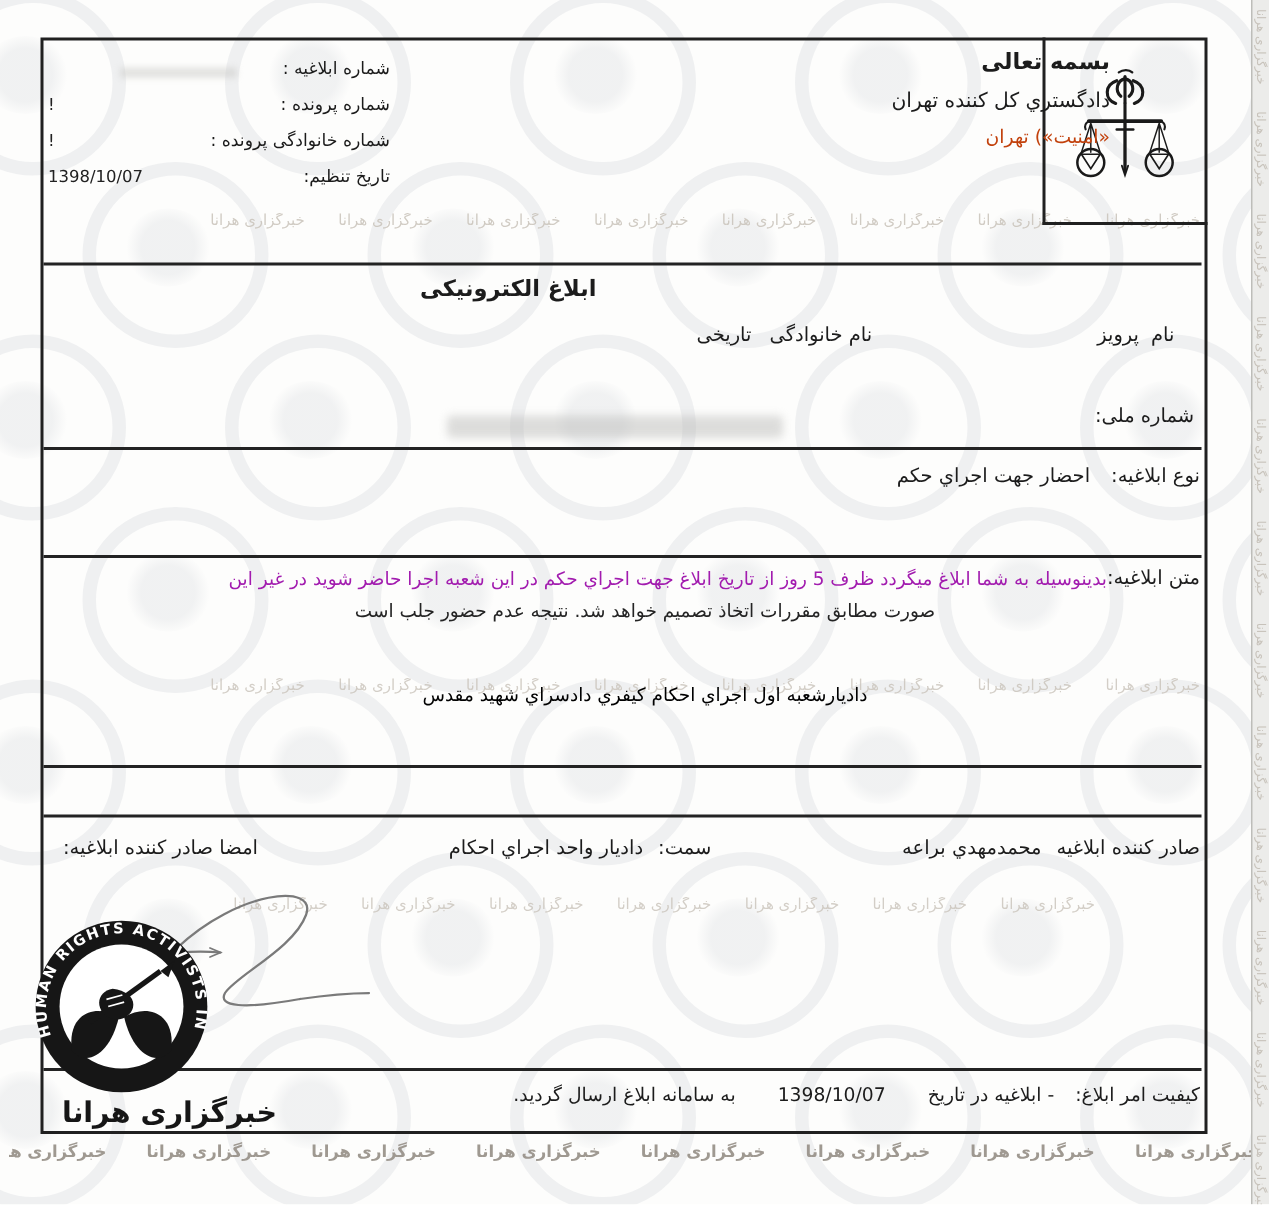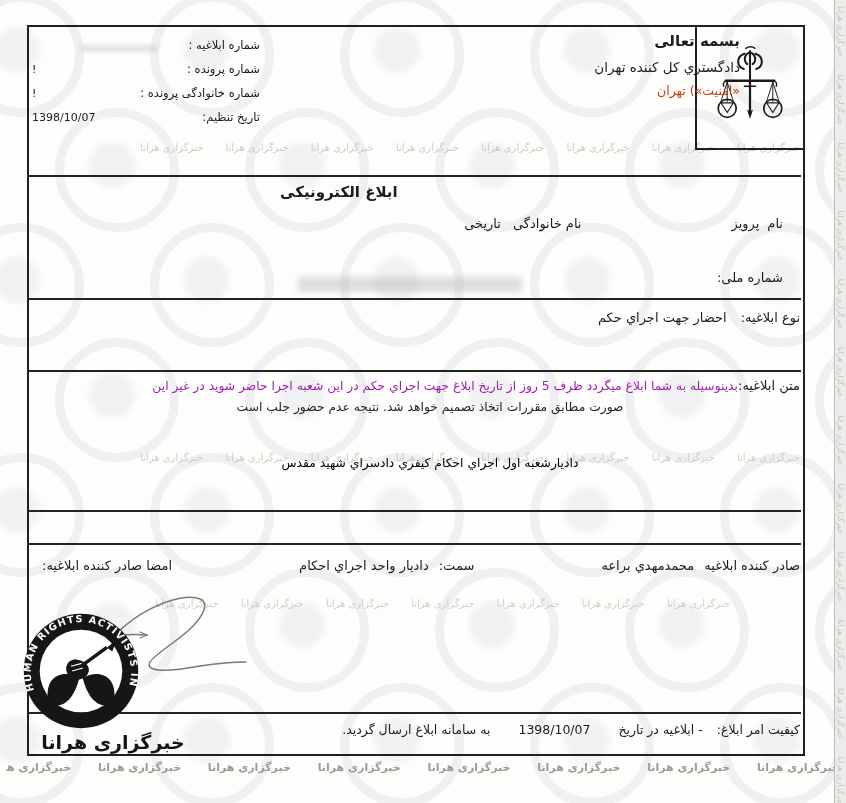--- a/index.html
+++ b/index.html
@@ -26,21 +26,21 @@
   .frow .val{font-size:11px;color:#222;}
   
   .court{left:320px;top:30px;width:420px;text-align:right;}
   .court div{line-height:23px;font-size:13.5px;}
   .court .besmeh{font-weight:bold;font-size:15px;margin-bottom:3px;}
   .court .faded{color:#c2410c;font-size:12.5px;}
   .doc-title{left:280px;top:151px;width:340px;text-align:left;font-weight:bold;font-size:15px;margin-top:32px;}
   
   .name-row{right:63px;top:216px;display:flex;direction:rtl;align-items:baseline;font-size:13px;}
   .name-row .g1{margin-left:8px;} .name-row .v1{margin-left:150px;} .name-row .g2{margin-left:12px;}
-  .nid{right:63px;top:270px;font-size:13px;}
+  .nid{right:50px;top:270px;font-size:13px;}
   .redact{left:298px;top:277px;width:224px;height:15px;background:#b6b6b4;opacity:.45;filter:blur(3px);border-radius:3px;}
   .smudge{left:80px;top:45px;width:78px;height:7px;background:#c9c9c6;opacity:.5;filter:blur(2px);}
   
   .type-row{right:46px;top:310px;display:flex;direction:rtl;gap:14px;font-size:13px;align-items:baseline;}
   .matn-label{right:46px;top:378px;font-size:13px;}
   .matn-l1{left:38px;width:700px;top:379px;direction:rtl;text-align:right;font-size:12.3px;white-space:nowrap;overflow:hidden;color:#a21caf;}
   .matn-l2{left:145px;width:570px;top:400px;direction:rtl;text-align:center;font-size:12.3px;color:#242424;}
   .matn-signer{left:150px;width:560px;top:456px;direction:rtl;text-align:center;font-size:12.3px;color:#000000;}
   
   .issuer-row{left:42px;right:46px;top:558px;display:flex;direction:rtl;justify-content:space-between;align-items:baseline;font-size:13px;}

